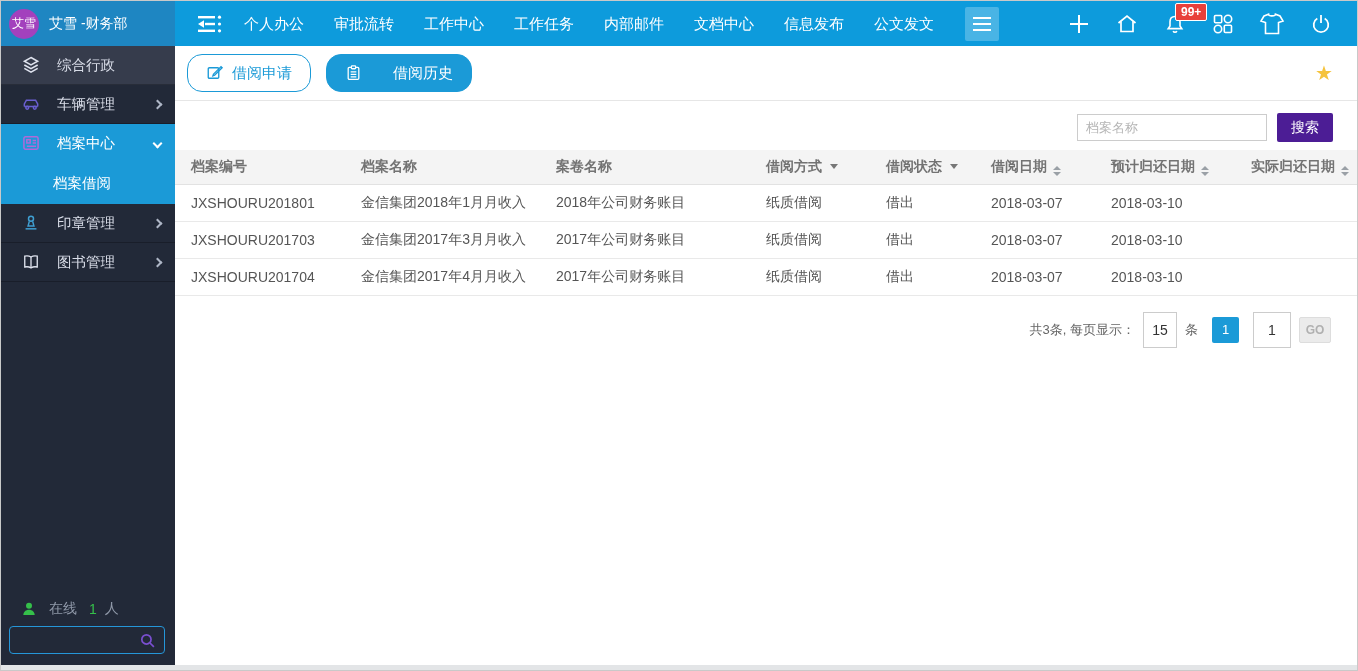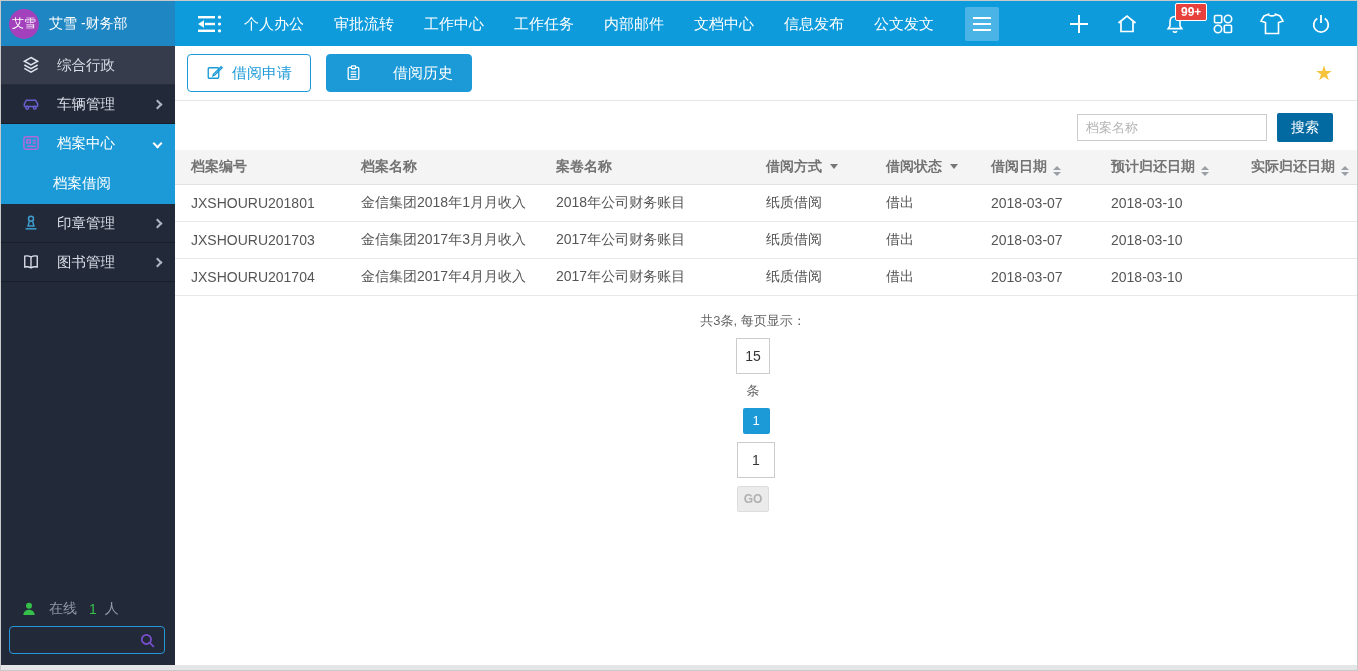--- a/index.html
+++ b/index.html
@@ -33,41 +33,41 @@
   .side-ic { width:20px; height:20px; flex:none; display:flex; }
   .online { position:absolute; left:20px; bottom:52px; display:flex; align-items:center; font-size:14px; color:#8f98a8; gap:12px; }
   .online .num { color:#35c04a; }
   .side-search { position:absolute; left:8px; right:10px; bottom:16px; height:28px; border:1px solid #2596d8; border-radius:4px; display:flex; align-items:center; background:transparent; }
   .side-search input { flex:1; background:transparent; border:none; outline:none; color:#cfd4e0; padding:0 8px; font-size:13px; width:100px; }
   .side-search .mag { margin-right:8px; display:flex; }
 
   
   .main { position:absolute; top:45px; left:174px; right:0; bottom:0; background:#fff; }
   .toolbar { height:55px; display:flex; align-items:center; padding:0 24px 0 12px; border-bottom:1px solid #e6e6e6; }
-  .btn { height:38px; display:flex; align-items:center; gap:8px; padding:0 18px; font-size:15px; border-radius:4px; cursor:pointer; }
+  .btn { height:38px; display:flex; align-items:center; gap:8px; padding:0 18px; font-size:15px; border-radius:15px; cursor:pointer; }
   .btn.outline { border:1px solid #1b9ad7; color:#1b9ad7; background:#fff; margin-right:15px; }
   .btn.filled { background:#1b9ad7; color:#fff; border:1px solid #1b9ad7;gap:31px; }
   .star { margin-left:auto; font-size:20px; color:#f5c33c; cursor:pointer; line-height:1; }
 
   .search-row { display:flex; justify-content:flex-end; align-items:center; padding:12px 24px 8px 0; gap:10px; }
   .search-input { width:190px; height:27px; border:1px solid #ccc; padding:0 8px; font-size:13px; color:#555; outline:none; }
   .search-input::placeholder { color:#b5b5b5; }
-  .btn-search { width:56px; height:29px; background:#0369a1; color:#fff; border:none; font-size:14px; border-radius:2px; cursor:pointer; }
+  .btn-search { width:56px; height:29px; background:#4c1d95; color:#fff; border:none; font-size:14px; border-radius:2px; cursor:pointer; }
 
   table { width:100%; border-collapse:collapse; table-layout:fixed; }
   thead th { background:#f4f4f4; font-size:14px; font-weight:bold; color:#737373; text-align:left; height:34px; padding:0 6px; border-bottom:1px solid #e2e2e2; white-space:nowrap; }
   thead th:first-child, tbody td:first-child { padding-left:16px; }
   tbody td { font-size:14px; color:#555; height:37px; padding:0 6px; border-bottom:1px solid #e9e9e9; white-space:nowrap; overflow:hidden; }
   .caret { display:inline-block; margin-left:8px; width:0; height:0; border-left:4px solid transparent; border-right:4px solid transparent; border-top:5px solid #777; vertical-align:2px; }
   .sort { display:inline-flex; flex-direction:column; gap:2px; margin-left:6px; vertical-align:1px; }
   .sort i { width:0; height:0; border-left:4px solid transparent; border-right:4px solid transparent; }
   .sort .up { border-bottom:4px solid #9aa0a6; }
   .sort .down { border-top:4px solid #9aa0a6; }
 
-  .pagination { display:flex; justify-content:flex-end; align-items:center; padding:16px 26px 0 0; font-size:13px; color:#666; gap:8px;flex-direction:column; }
+  .pagination { display:flex; justify-content:flex-end; align-items:center; padding:16px 26px 0 0; font-size:13px; color:#666; gap:8px; }
   .pg-input { width:34px; height:36px; border:1px solid #ccc; text-align:center; font-size:14px; color:#333; outline:none; }
   .pg-input.page { width:38px; margin-left:6px; }
   .pg-current { min-width:27px; height:26px; background:#1b9ad7; color:#fff; display:flex; align-items:center; justify-content:center; border-radius:2px; margin-left:6px; font-size:13px; cursor:pointer; }
   .pg-go { width:32px; height:26px; background:#ebebeb; border:1px solid #ddd; color:#b0b0b0; font-size:12px; font-weight:bold; border-radius:2px; cursor:pointer; }
 
   .bottom-strip { position:absolute; left:0; right:0; bottom:0; height:5px; background:#e3e5e7; z-index:6; }
   svg { display:block; }
 </style>
 </head>
 <body>

